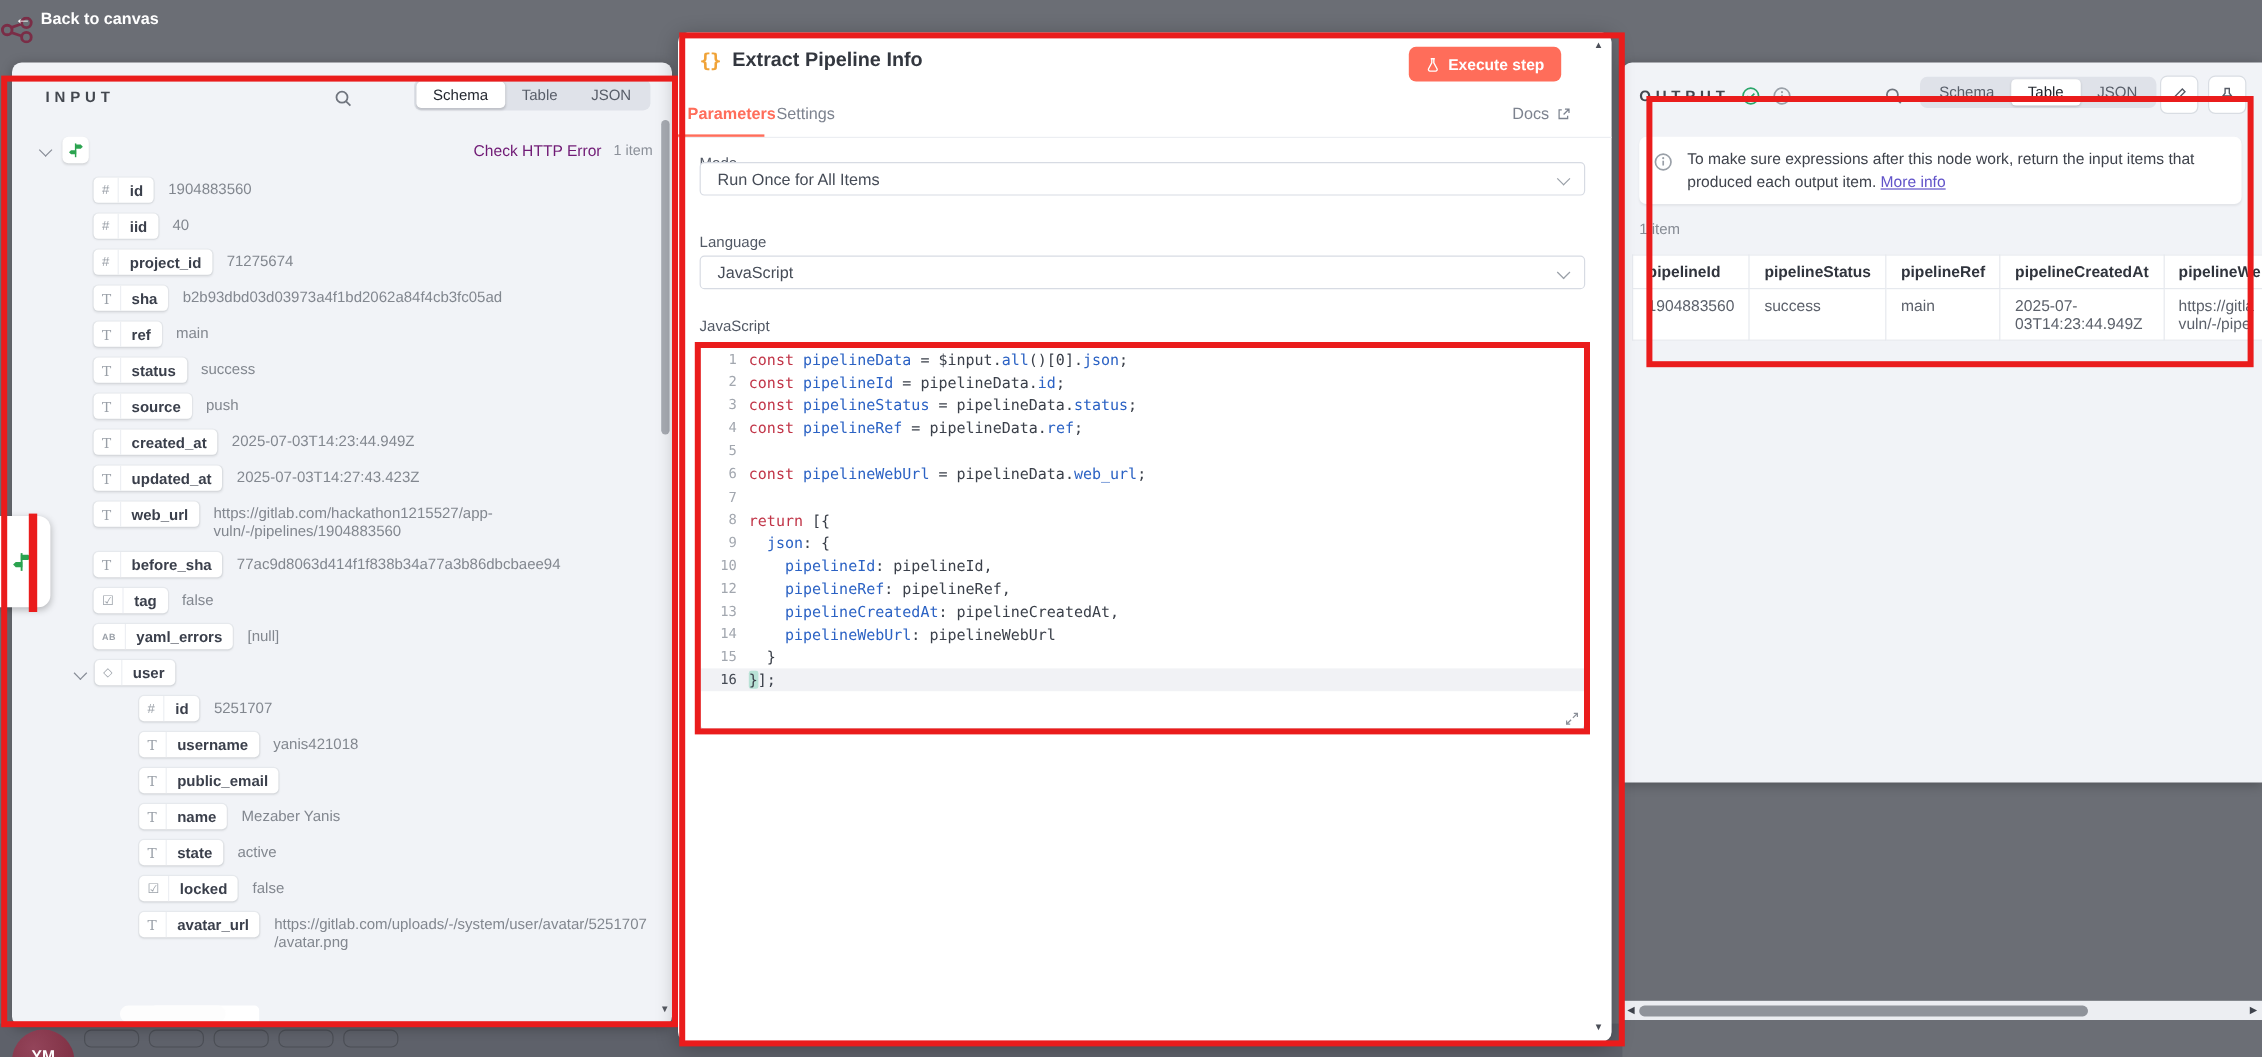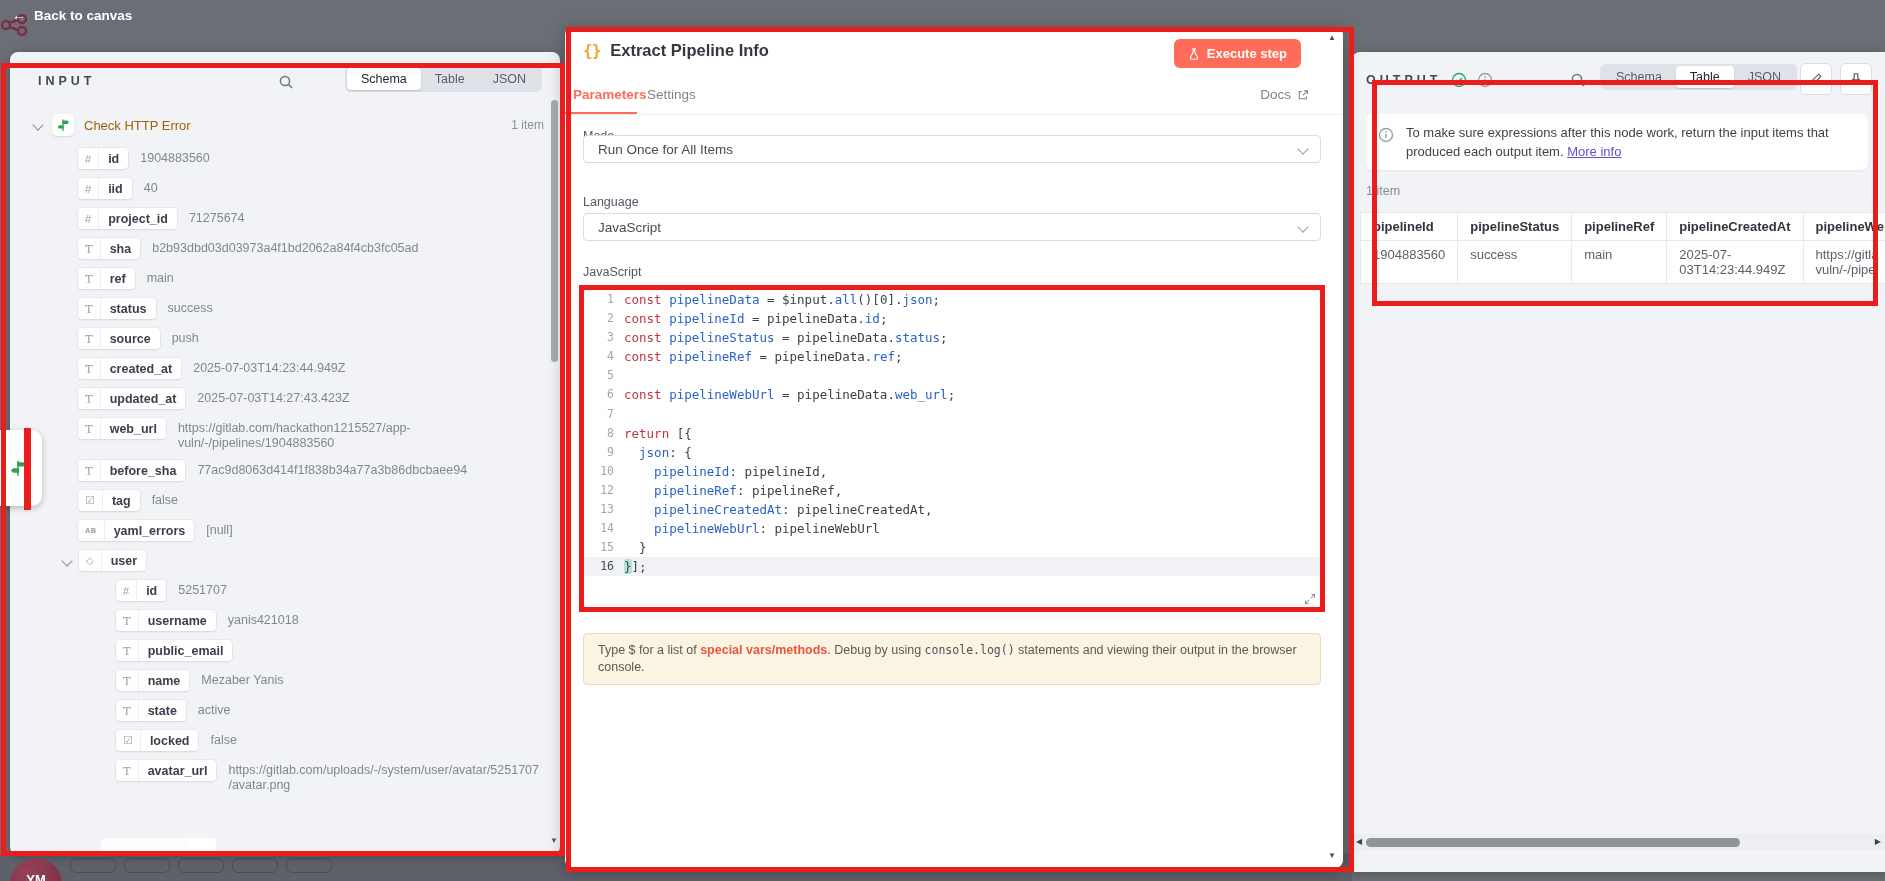--- a/index.html
+++ b/index.html
@@ -29,21 +29,21 @@
   
   .input-panel{left:10px;top:52px;width:550px;height:803px;overflow:hidden;}
   .in-head{position:absolute;left:8px;top:22px;margin-left:20px;}
   .in-search{position:absolute;left:268px;top:22px;}
   .in-tabs{position:absolute;right:18px;top:14px;}
   .node-row{position:absolute;left:24px;top:62px;right:16px;display:flex;align-items:center;gap:10px;}
   .chev{width:7px;height:7px;border-right:1.6px solid #878c96;border-bottom:1.6px solid #878c96;
     transform:rotate(45deg);display:inline-block;flex:none;}
   .node-ic{width:22px;height:22px;background:#fff;border-radius:5px;box-shadow:0 1px 2px rgba(0,0,0,.12);
     display:flex;align-items:center;justify-content:center;flex:none;}
-  .node-name{font-size:13px;color:#a16207;flex:1;}
+  .node-name{font-size:13px;color:#701a75;flex:1;text-align:right;}
   .count{font-size:12px;color:#8b9099;}
   .schema-list{position:absolute;left:0;top:96px;right:10px;}
   .srow{display:flex;align-items:flex-start;margin-bottom:9px;}
   .srow .chev{margin:7px 8px 0 -15px;}
   .pill{display:inline-flex;align-items:stretch;background:#fff;border-radius:4px;height:21px;
     box-shadow:0 0 0 1px rgba(68,73,85,.05),0 1px 2px rgba(0,0,0,.08);flex:none;}
   .ticon{display:flex;align-items:center;padding:0 7px;color:#9aa0a8;font-size:11px;
     border-right:1px solid #edeff3;}
   .t-string{font-family:"DejaVu Serif",serif;font-size:11.5px;}
   .t-list{font-size:7.5px;font-weight:700;letter-spacing:.4px;}
@@ -90,21 +90,21 @@
   .expand-ic{position:absolute;right:4px;bottom:2px;}
 
   .hint{position:absolute;left:18px;top:606px;width:738px;box-sizing:border-box;background:#fcf4e3;
     border:1px solid #ead9b9;border-radius:4px;padding:8px 14px;font-size:12.5px;color:#5f594c;line-height:17px;}
   .hint a{color:#e8563f;font-weight:700;text-decoration:none;}
   .hint code{font-family:"DejaVu Sans Mono",monospace;font-size:11.5px;color:#4c515b;}
   .m-scroll-up{position:absolute;right:7px;top:6px;font-size:8px;color:#4b4f58;}
   .m-scroll-dn{position:absolute;right:7px;bottom:8px;font-size:8px;color:#4b4f58;}
 
   
-  .output-panel{left:1352px;top:52px;width:533px;height:820px;border-radius:8px 0 0 0;overflow:hidden;}
+  .output-panel{left:1352px;top:52px;width:533px;height:600px;border-radius:8px 0 0 0;overflow:hidden;}
   .out-head{position:absolute;left:14px;top:20px;display:flex;align-items:center;gap:10px;}
   .out-search{position:absolute;left:218px;top:20px;}
   .out-tabs{position:absolute;left:248px;top:12px;}
   .out-btns{position:absolute;left:448px;top:11px;display:flex;gap:8px;}
   .notice{position:absolute;left:14px;top:62px;width:502px;box-sizing:border-box;background:#fff;
     border-radius:6px;padding:9px 14px 9px 40px;font-size:13px;color:#3f434c;line-height:19px;
     box-shadow:0 1px 2px rgba(0,0,0,.06);}
   .notice .nico{position:absolute;left:12px;top:13px;}
   .notice a{color:#6153c9;text-decoration:underline;}
   .out-count{position:absolute;left:14px;top:132px;font-size:12.5px;color:#868b94;}
@@ -410,23 +410,20 @@
           <div class="cline"><span class="ln">13</span><span class="cbody"><span class="p">    </span><span class="v">pipelineCreatedAt</span><span class="p">: pipelineCreatedAt,</span></span></div>
           <div class="cline"><span class="ln">14</span><span class="cbody"><span class="p">    </span><span class="v">pipelineWebUrl</span><span class="p">: pipelineWebUrl</span></span></div>
           <div class="cline"><span class="ln">15</span><span class="cbody"><span class="p">  }</span></span></div>
           <div class="cline active"><span class="ln">16</span><span class="cbody"><span class="b">}</span><span class="p">];</span></span></div>
         </div>
       <svg class="expand-ic" width="12" height="12" viewBox="0 0 16 16">
         <path d="M10 2h4v4M14 2L9 7M6 14H2v-4M2 14l5-5" stroke="#8a8f98" stroke-width="1.4" fill="none"></path>
       </svg>
     </div>
 
-    <div class="hint">
-      <span>Type $ for a list of </span><a>special vars/methods</a><span>. Debug by using </span><code>console.log()</code><span> statements and viewing their output in the browser console.</span>
-    </div>
 
     <div class="m-scroll-up">▲</div>
     <div class="m-scroll-dn">▼</div>
   </div>
 
   <div class="panel output-panel">
     <div class="out-head">
       <span class="panel-title">OUTPUT</span>
       <svg width="16" height="16" viewBox="0 0 16 16">
         <circle cx="8" cy="8" r="6.5" fill="none" stroke="#2aa66a" stroke-width="1.4"></circle>

